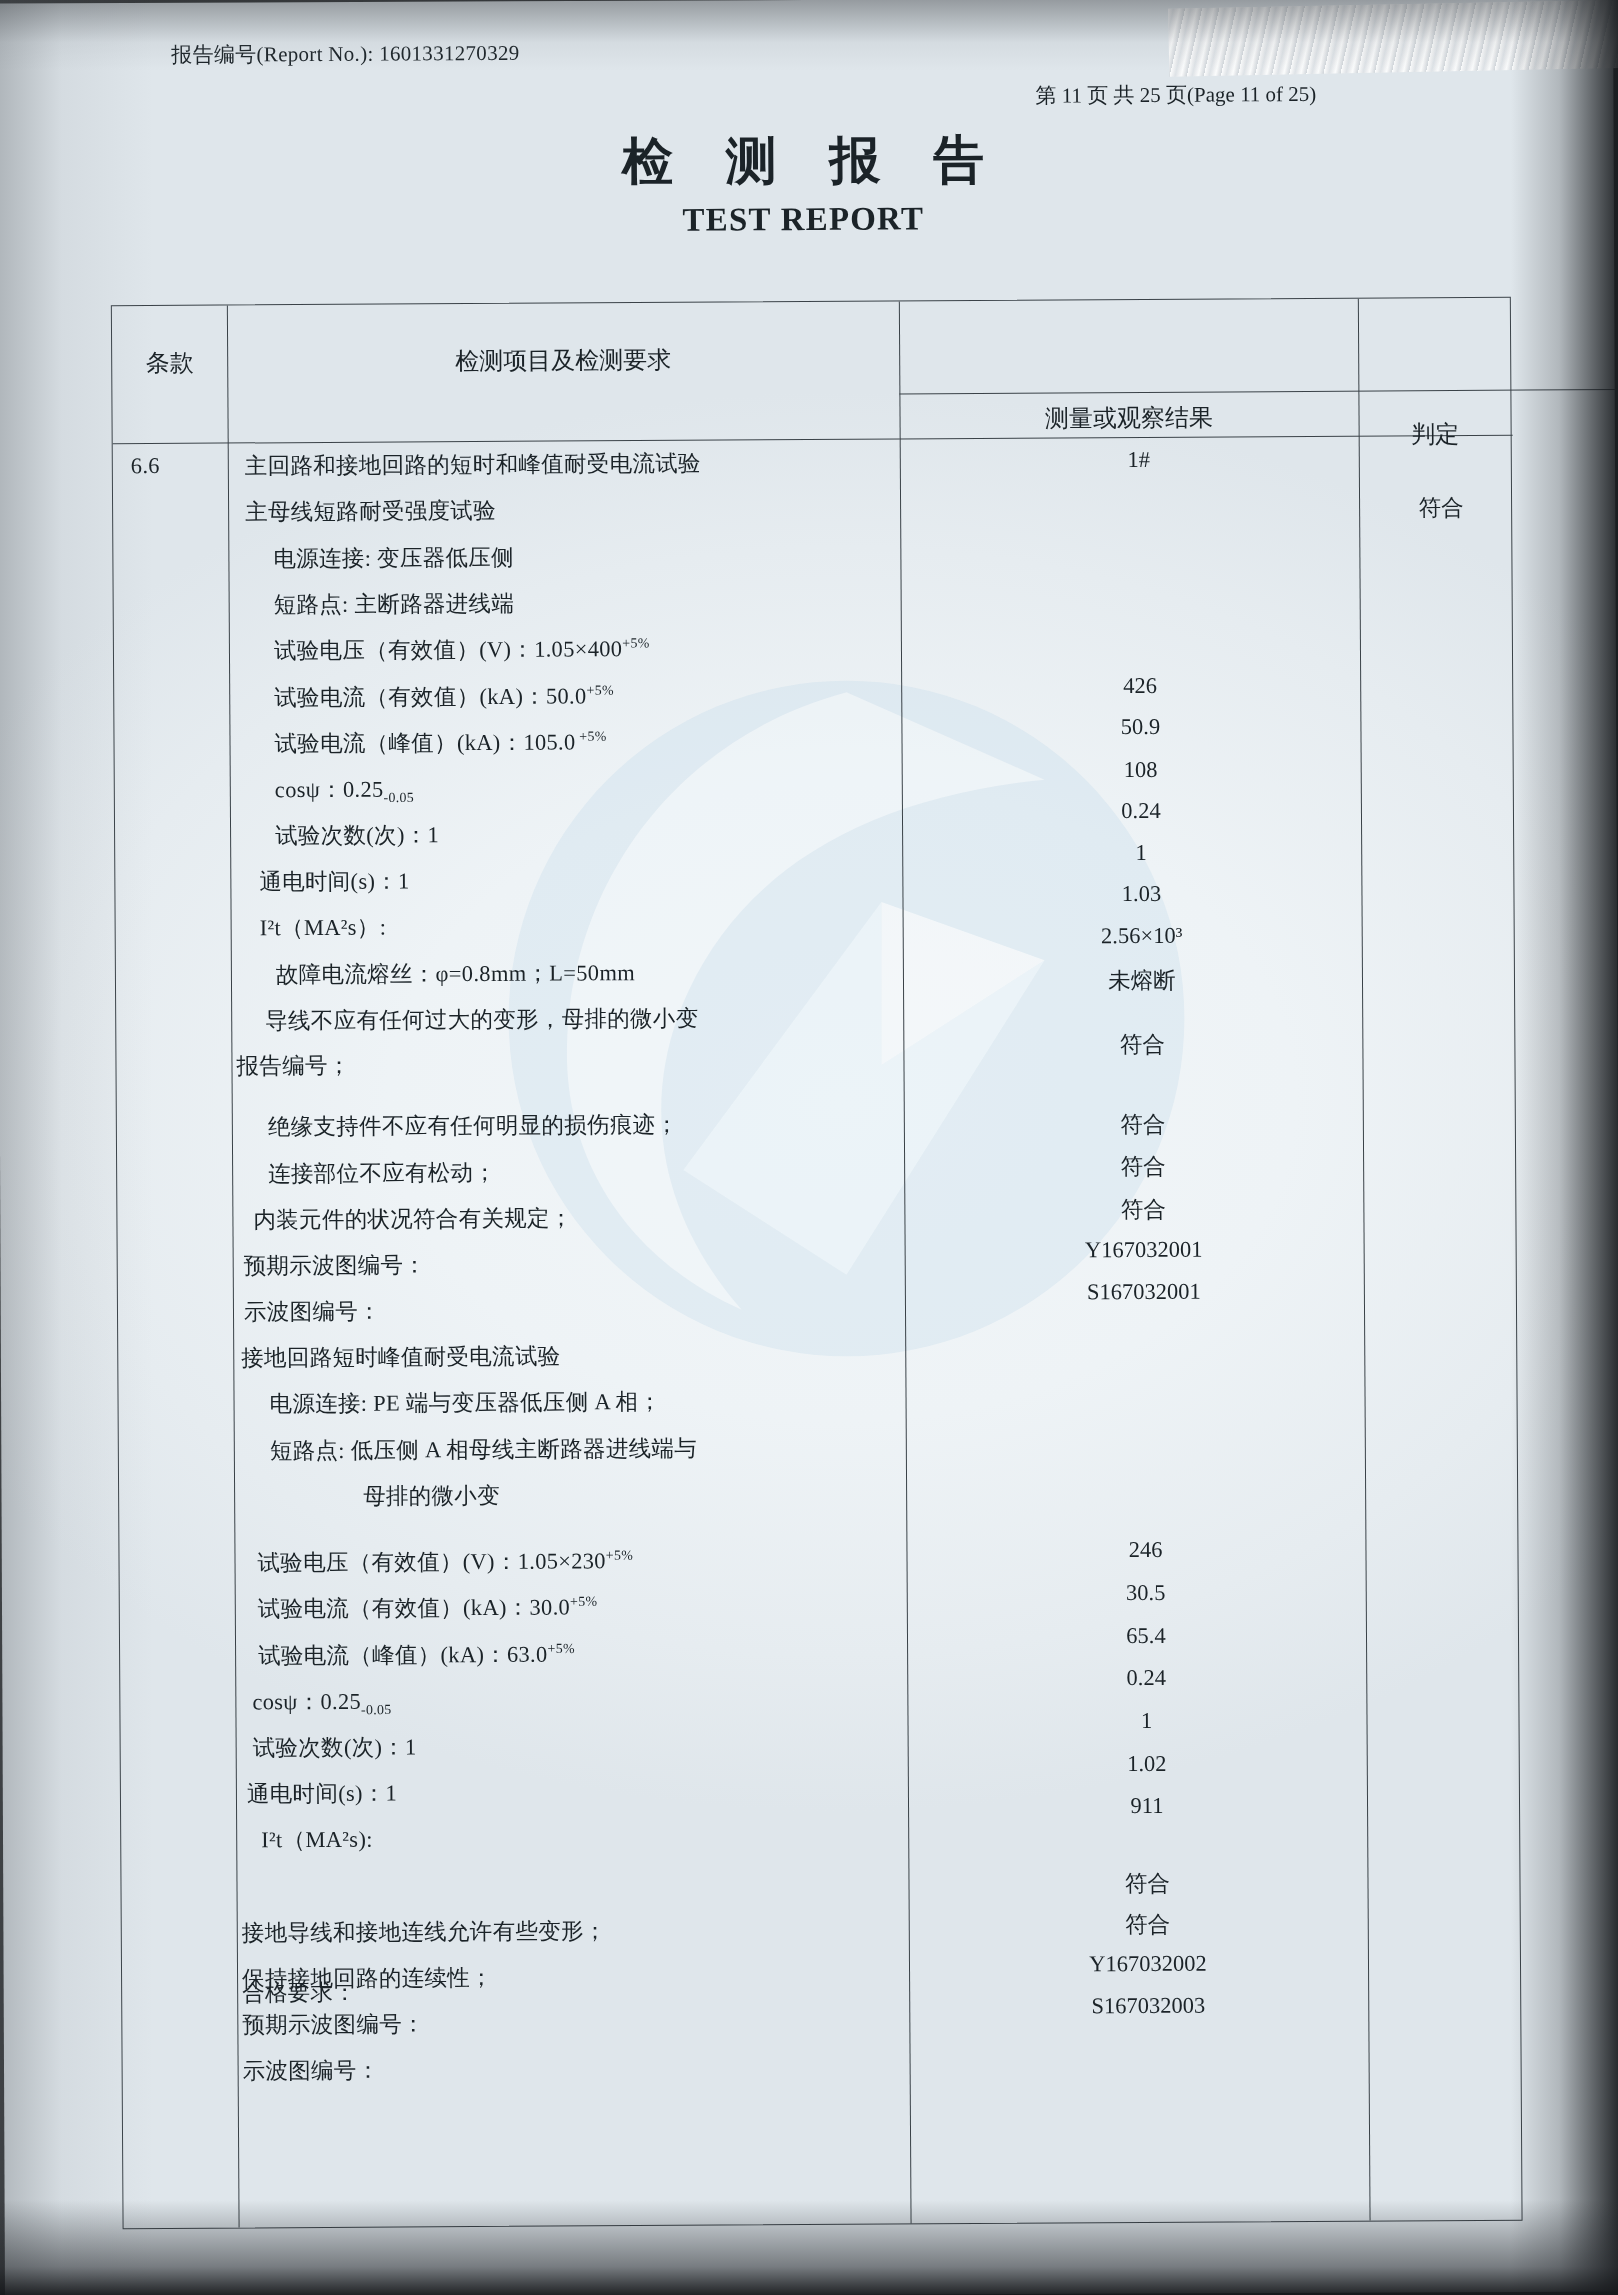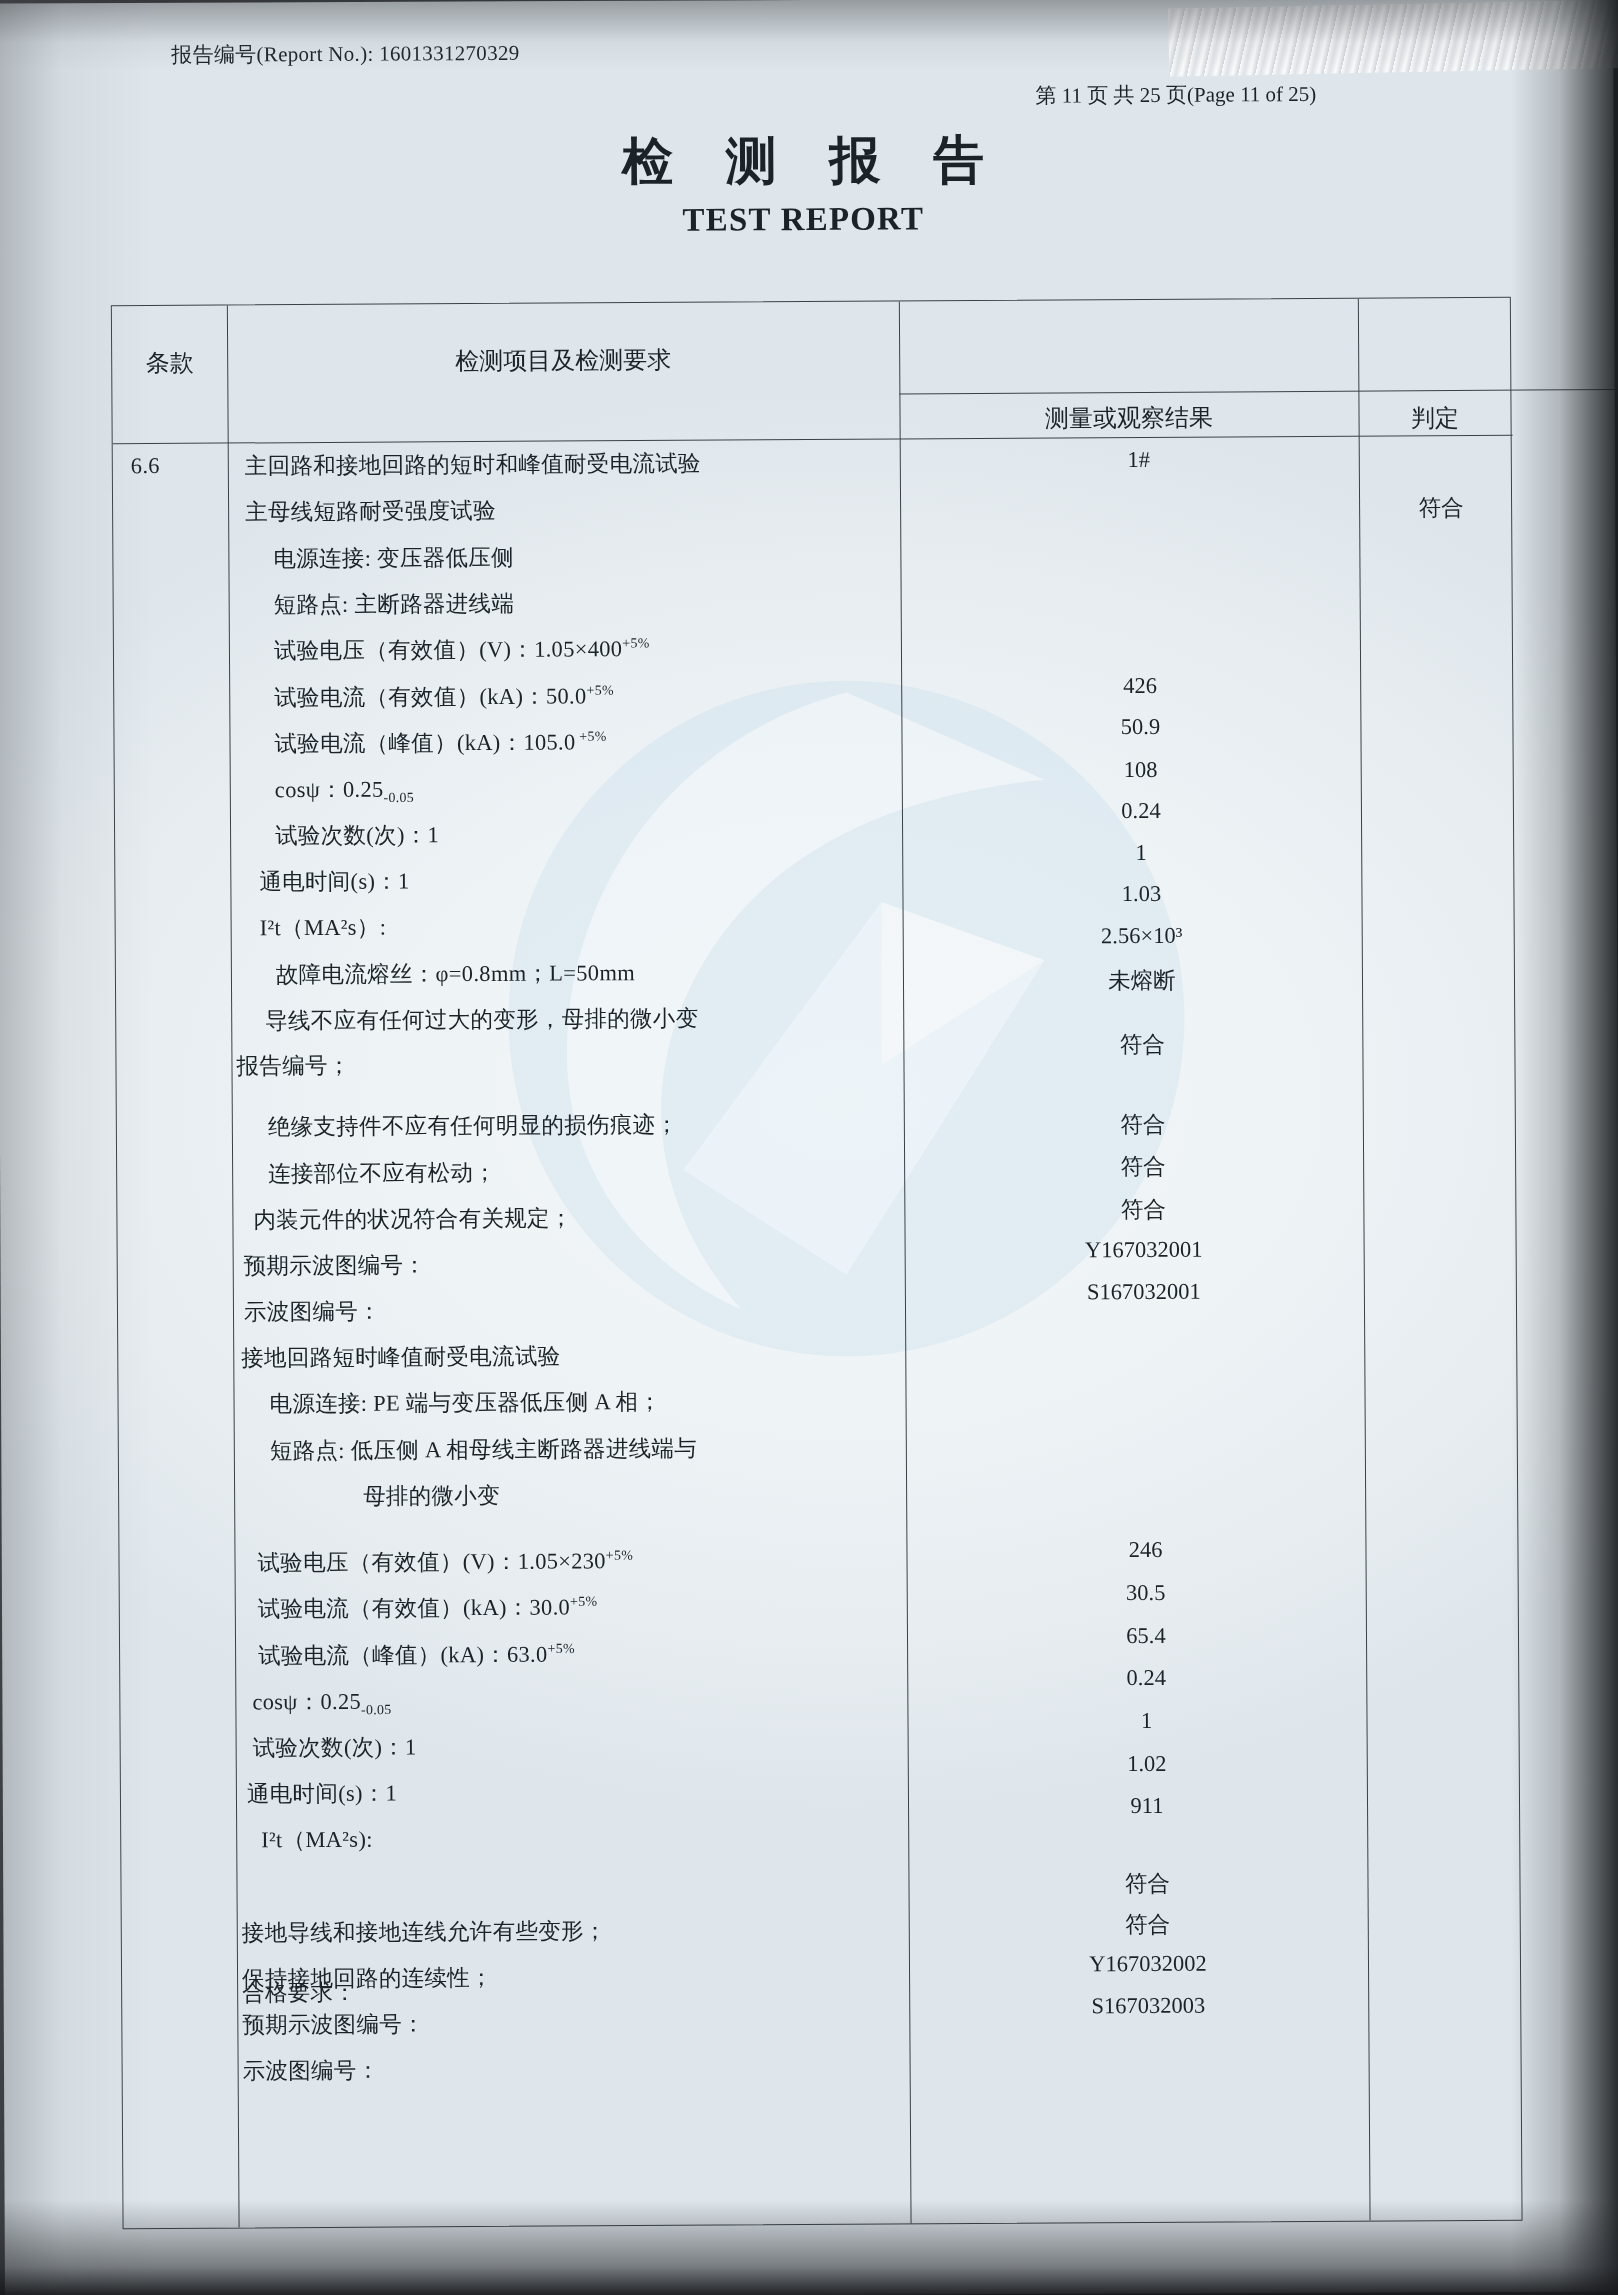--- a/index.html
+++ b/index.html
@@ -231,21 +231,21 @@
       <div class="vline" style="left:115px;"></div>
       <div class="vline" style="left:787px;"></div>
       <div class="vline" style="left:1246px;"></div>
       <div class="hline" style="top:137px; width:787px;"></div>
       <div class="hline" style="top:92px; left:787px; width:1400px;"></div>
       <div class="hline" style="top:137px; left:787px; width:613px;"></div>
 
       <div class="hdr-cell" style="left:0px; top:41px; width:115px;">条款</div>
       <div class="hdr-cell" style="left:115px; top:41px; width:672px;">检测项目及检测要求</div>
       <div class="hdr-cell" style="left:787px; top:102px; width:459px;">测量或观察结果</div>
-      <div class="hdr-cell" style="left:1246px; top:104px; width:153px;">判定</div>
+      <div class="hdr-cell" style="left:1246px; top:120px; width:153px;">判定</div>
     </div>
 
     <div class="ln" style="left:135px; top:449px;">6.6</div>
 
     <div class="res" style="left:915px; top:449px;">1#</div>
 
     <div class="verdict" style="left:1380px; top:496px;">符合</div>
 
     <div class="ln" style="left:249px; top:447px;">主回路和接地回路的短时和峰值耐受电流试验</div>
     <div class="ln" style="left:249px; top:493px;">主母线短路耐受强度试验</div>

